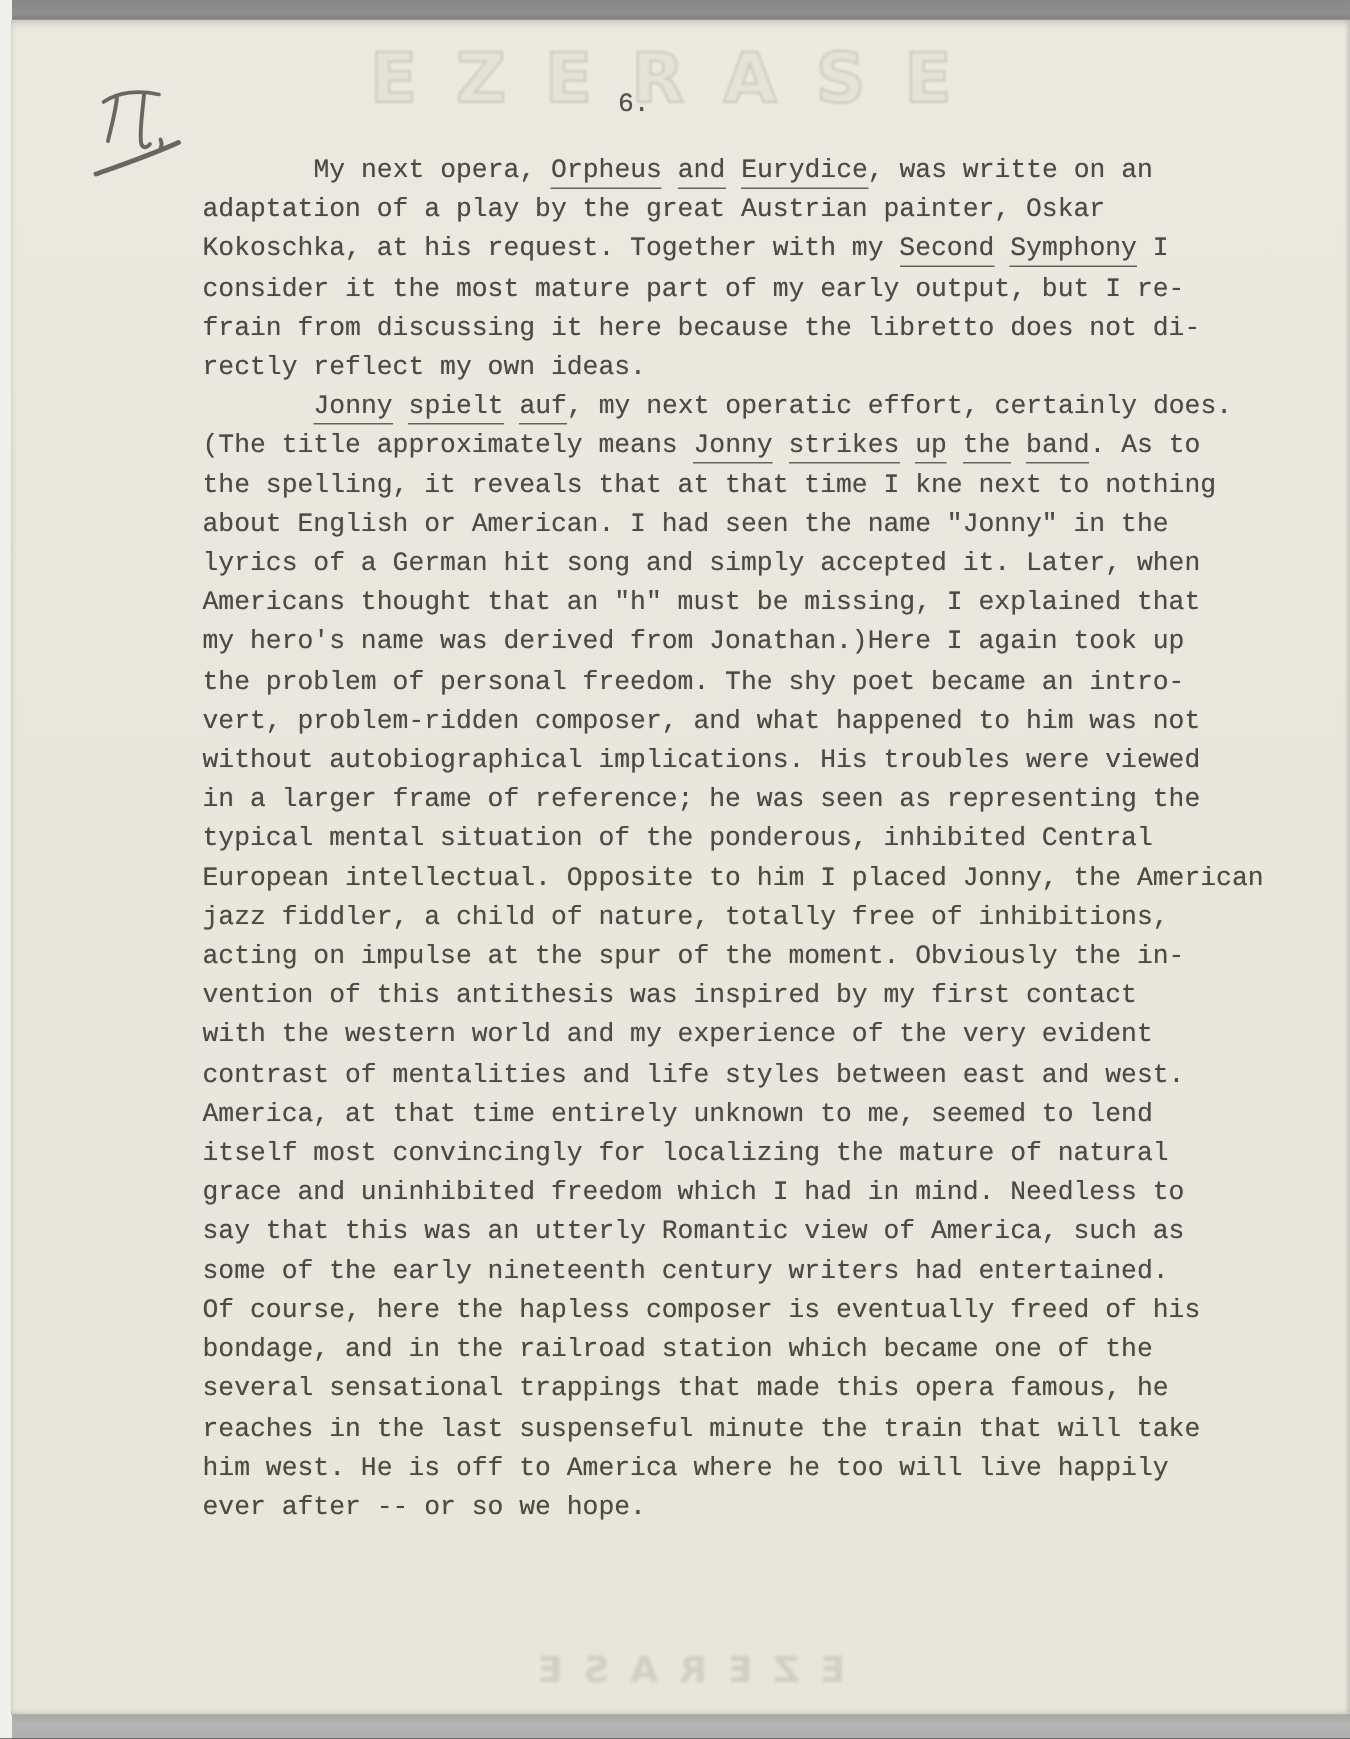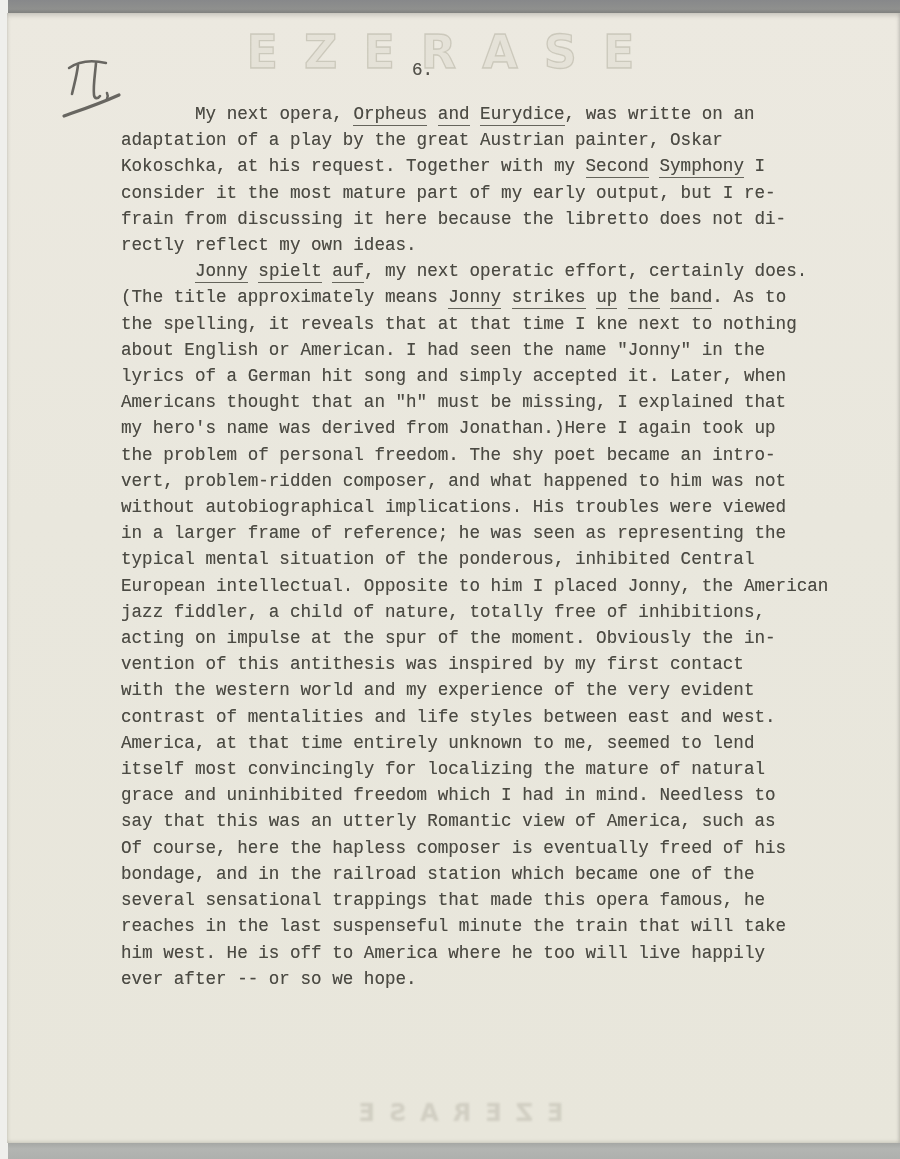--- a/index.html
+++ b/index.html
@@ -57,21 +57,21 @@
   .section-mark svg{display:block;}
   .sr{position:absolute;width:1px;height:1px;overflow:hidden;clip:rect(0 0 0 0);white-space:nowrap;}
 
   .page-number{
     position:absolute;top:47px;left:405px;
     font-size:17.6px;color:#53524b;
     text-shadow:0 0 .5px rgba(70,68,60,.55);
   }
 
   .body-text{
-    position:absolute;top:88px;left:114px;
+    position:absolute;top:88px;left:128px;
     font-size:17.6px;line-height:26.2px;
     color:#4b4a43;
     text-shadow:0 0 .5px rgba(70,68,60,.5);
   }
   .para + .para{}
   .line{white-space:pre;}
   .para .line:first-child{text-indent:74px;}
   .u{
     border-bottom:1.4px solid rgba(78,76,68,.85);
     padding-bottom:1px;
@@ -129,20 +129,21 @@
           <div class="line"><span>European intellectual. Opposite to him I placed Jonny, the American</span></div>
           <div class="line"><span>jazz fiddler, a child of nature, totally free of inhibitions,</span></div>
           <div class="line"><span>acting on impulse at the spur of the moment. Obviously the in-</span></div>
           <div class="line"><span>vention of this antithesis was inspired by my first contact</span></div>
           <div class="line"><span>with the western world and my experience of the very evident</span></div>
           <div class="line"><span>contrast of mentalities and life styles between east and west.</span></div>
           <div class="line"><span>America, at that time entirely unknown to me, seemed to lend</span></div>
           <div class="line"><span>itself most convincingly for localizing the mature of natural</span></div>
           <div class="line"><span>grace and uninhibited freedom which I had in mind. Needless to</span></div>
           <div class="line"><span>say that this was an utterly Romantic view of America, such as</span></div>
+          <div class="line"><span>some of the early nineteenth century writers had entertained.</span></div>
           <div class="line"><span>Of course, here the hapless composer is eventually freed of his</span></div>
           <div class="line"><span>bondage, and in the railroad station which became one of the</span></div>
           <div class="line"><span>several sensational trappings that made this opera famous, he</span></div>
           <div class="line"><span>reaches in the last suspenseful minute the train that will take</span></div>
           <div class="line"><span>him west. He is off to America where he too will live happily</span></div>
           <div class="line"><span>ever after -- or so we hope.</span></div>
         </div>
       </div>
 
     <div class="ghost-bottom">EZERASE</div>

